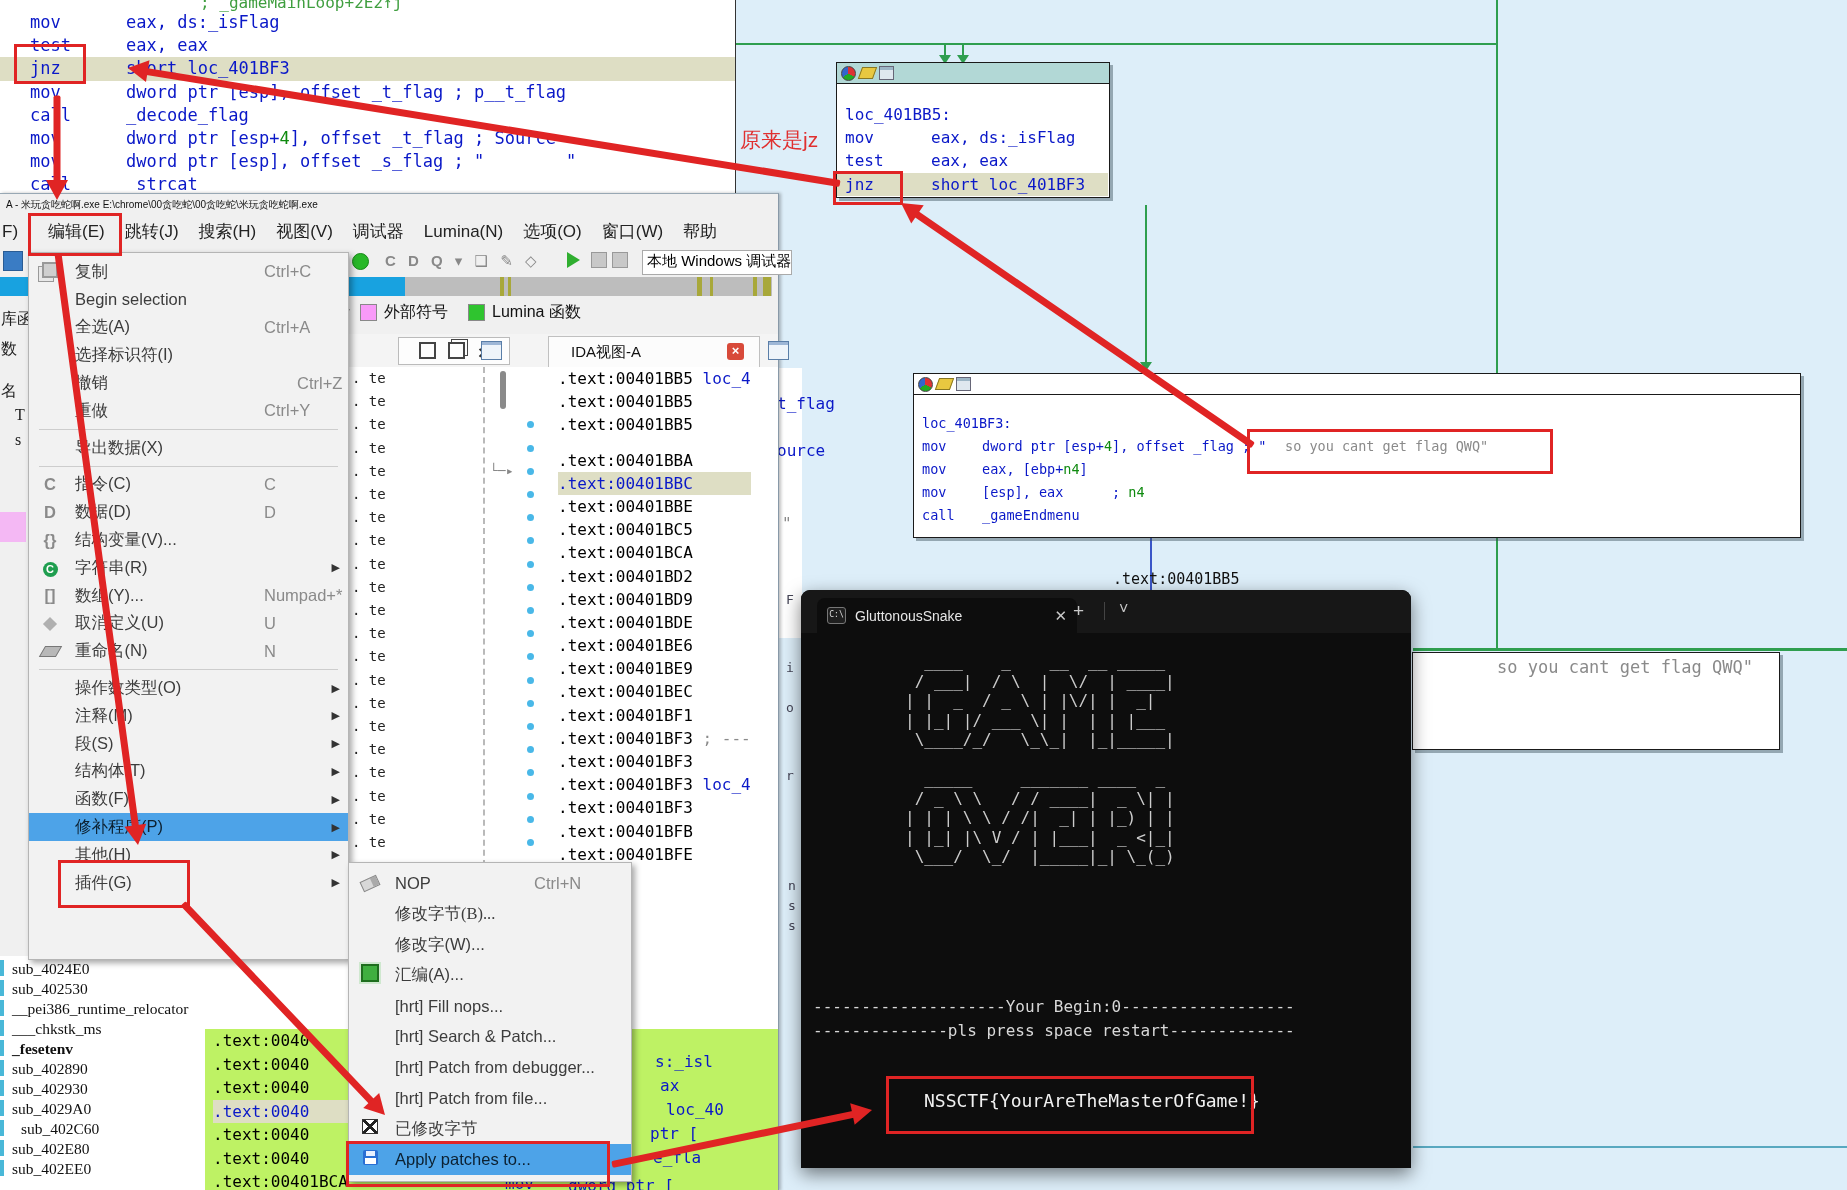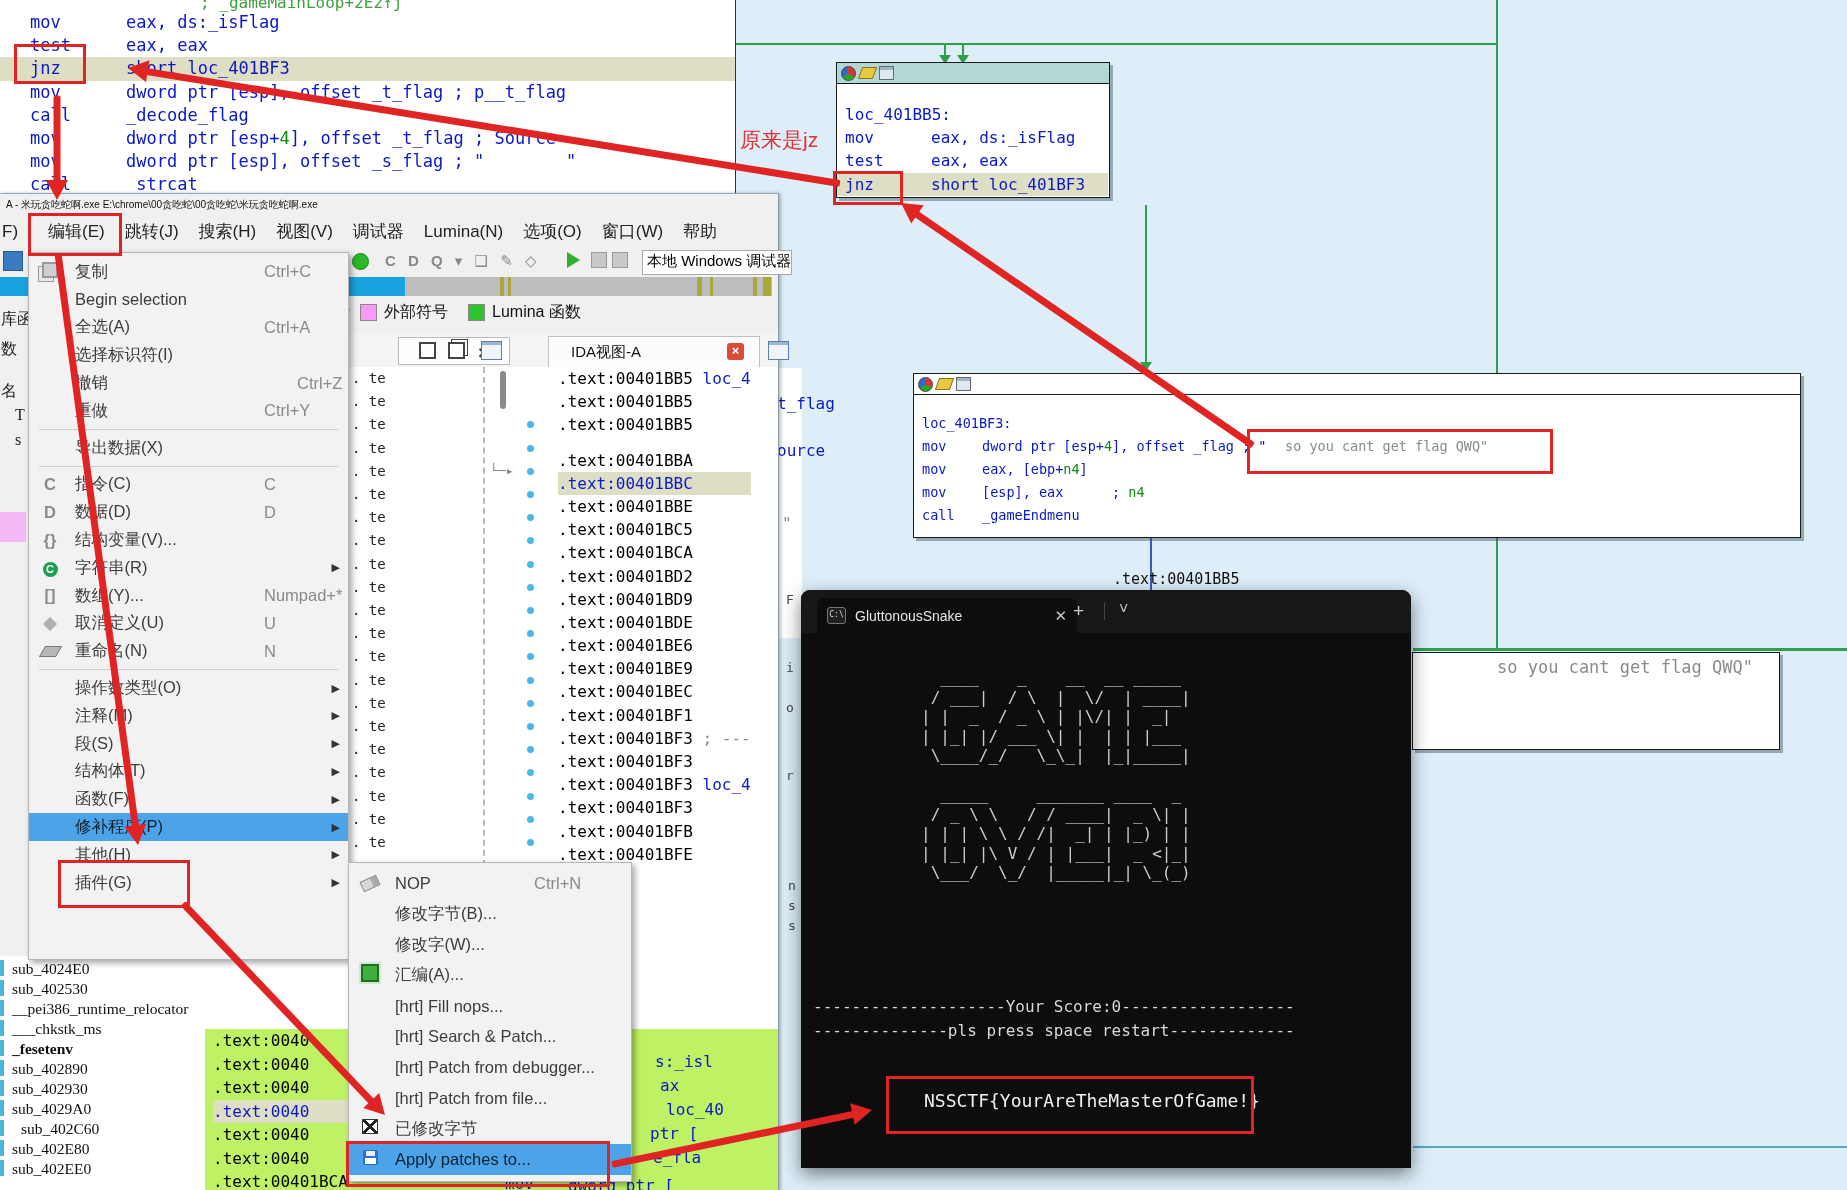--- a/index.html
+++ b/index.html
@@ -462,21 +462,21 @@
       </div>
     </div>
 
   <div class="abs popup" id="patch-menu" style="left:348px;top:862px;width:282px;height:318px;z-index:30;">
       <div style="height: 5px;"></div>
       <div class="mi" style="height: 30.7px;">
         <span class="micon"><span class="i-eraser"></span></span>
         <span>NOP</span>
         <span class="short" style="left: 185px;">Ctrl+N</span>
       </div>
-      <div class="mi" style="height: 30.7px;">
+      <div class="mi" style="height: 30.7px; font-family: Liberation Serif, serif;">
         <span>修改字节(B)...</span>
       </div>
       <div class="mi" style="height: 30.7px;">
         <span>修改字(W)...</span>
       </div>
       <div class="mi" style="height: 30.7px;">
         <span class="micon"><span class="i-chip"></span></span>
         <span>汇编(A)...</span>
       </div>
       <div class="mi" style="height: 30.7px;">
@@ -505,32 +505,32 @@
     <div id="termstrip">
       <div class="ttab">
         <span class="ticon mono">C:\</span>
         <span class="ttitle">GluttonousSnake</span>
         <span class="tbtn">✕</span>
       </div>
       <span class="tbtn abs" style="left:272px;top:10px;font-size:19px;">+</span>
       <span class="abs" style="left:303px;top:12px;width:1px;height:18px;background:#444;"></span>
       <span class="tbtn abs" style="left:318px;top:10px;font-size:16px;">˅</span>
     </div>
-    <pre class="term-art abs mono" style="left:104px;top:62px;margin:16px;" id="term-art">  ____    _    __  __ _____ 
+    <pre class="term-art abs mono" style="left:104px;top:62px;margin:0;" id="term-art">  ____    _    __  __ _____ 
  / ___|  / \  |  \/  | ____|
 | |  _  / _ \ | |\/| |  _|  
 | |_| |/ ___ \| |  | | |___ 
  \____/_/   \_\_|  |_|_____|
 
   _____     _______ ____  _ 
  / _ \ \   / / ____|  _ \| |
 | | | \ \ / /|  _| | |_) | |
 | |_| |\ V / | |___|  _ &lt;|_|
  \___/  \_/  |_____|_| \_(_)</pre>
-    <pre class="term-line abs mono" style="left:12px;top:405px;margin:0;" id="term-lines">--------------------Your Score:0------------------
+    <pre class="term-line abs mono" style="left:12px;top:405px;margin:0;" id="term-lines">--------------------Your Begin:0------------------
 --------------pls press space restart-------------</pre>
     <div class="term-flag abs mono" style="left:123px;top:500px;">NSSCTF{YourAreTheMasterOfGame!}</div>
   </div>
 
   <div class="redlabel ui" style="left:740px;top:126px;">原来是jz</div>
   <div id="red-layer">
       <div class="redbox" style="left: 14px; top: 44px; width: 66px; height: 34px;"></div>
       <div class="redbox" style="left: 28px; top: 213px; width: 88px; height: 37px;"></div>
       <div class="redbox" style="left: 833px; top: 171px; width: 64px; height: 28px;"></div>
       <div class="redbox" style="left: 1247px; top: 429px; width: 300px; height: 39px;"></div>

